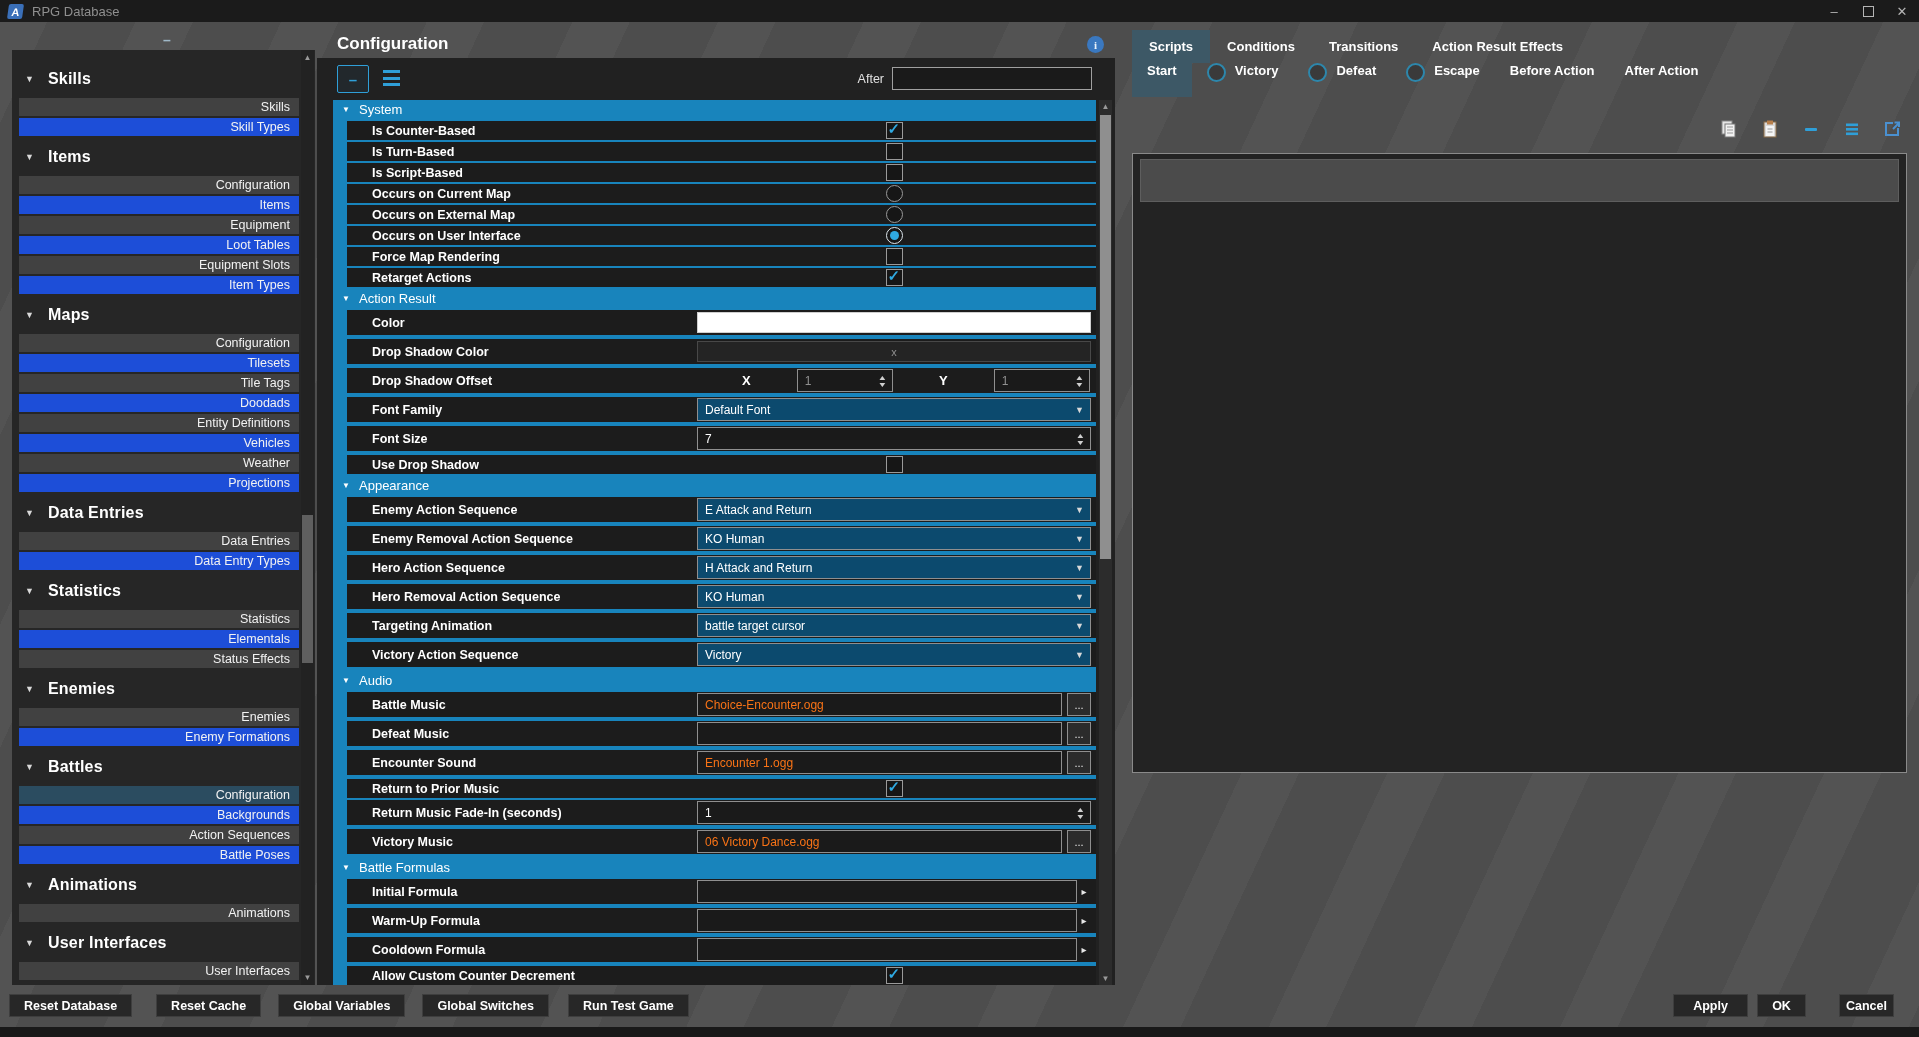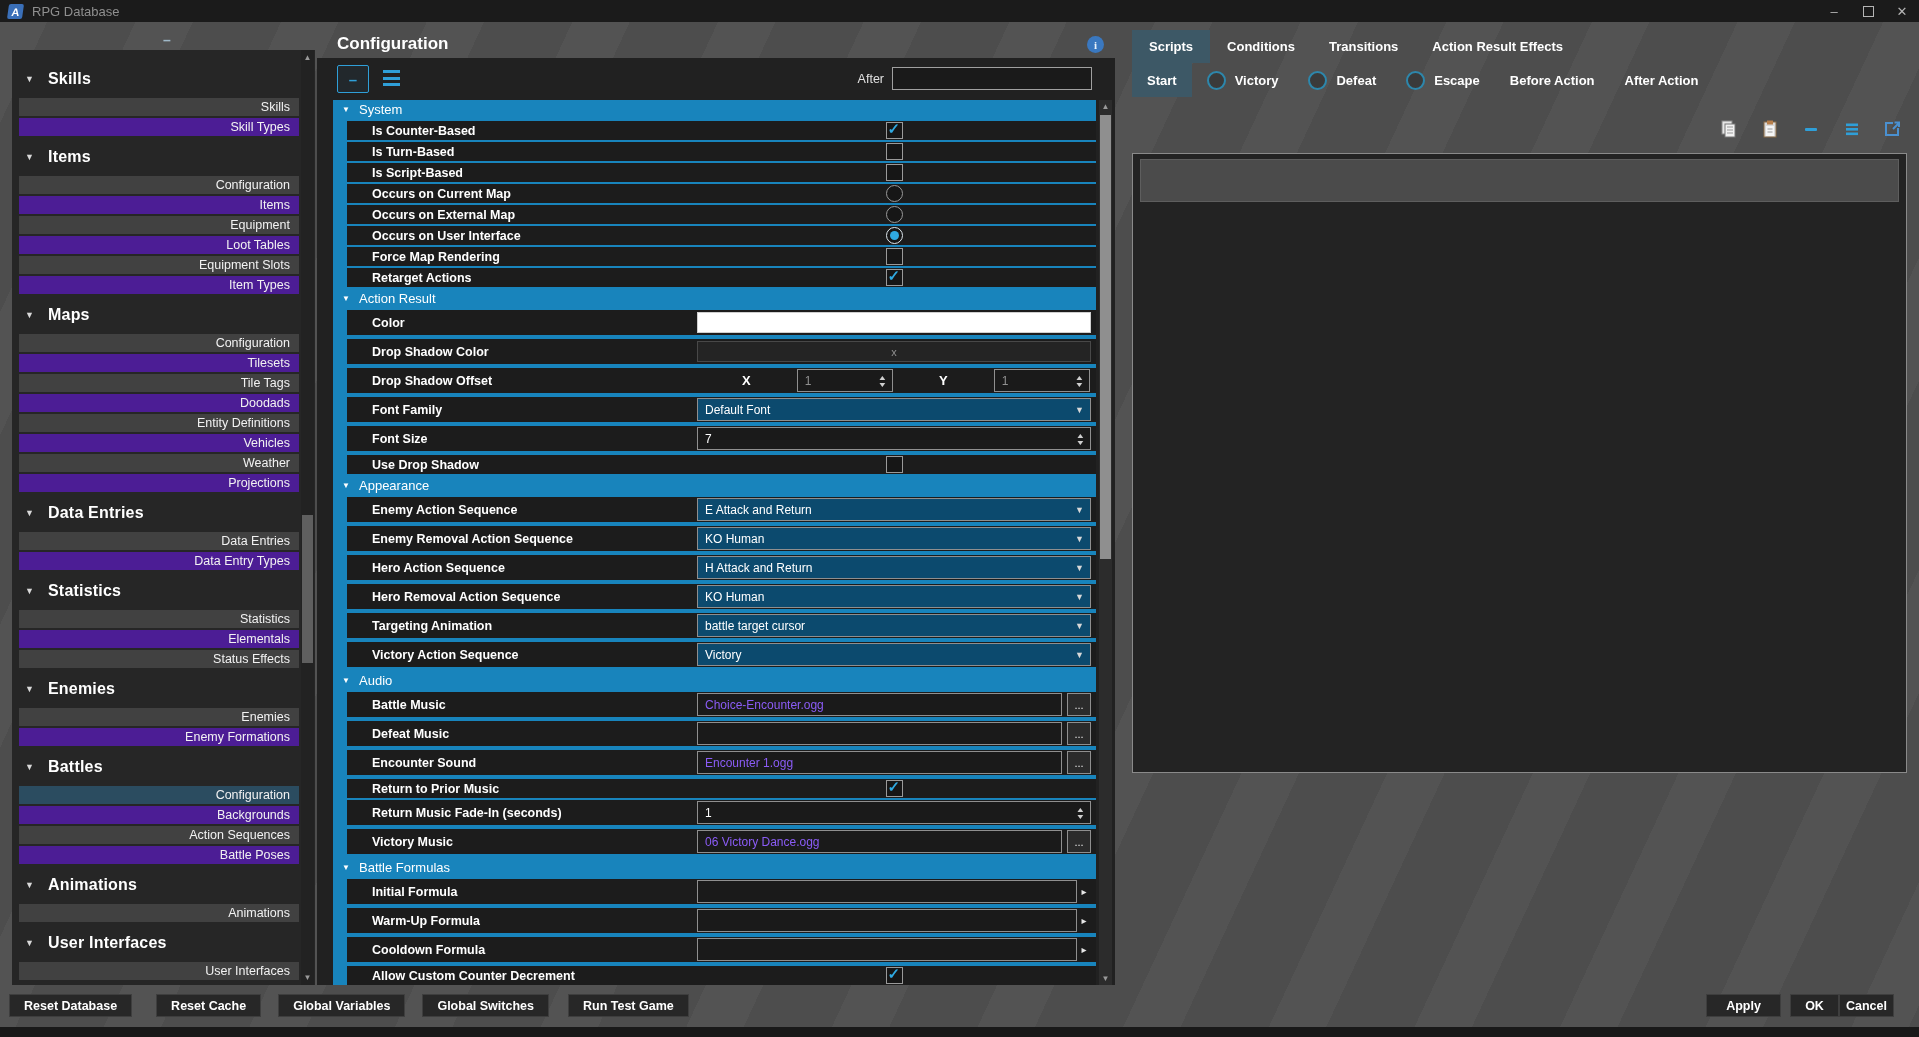--- a/index.html
+++ b/index.html
@@ -21,21 +21,21 @@
   .sidebar{position:absolute;left:12px;top:50px;width:303px;height:935px;background:#262626;overflow:hidden;}
   .side-list{position:absolute;left:0;top:0;width:287px;height:100%;overflow:hidden;}
   .side-section{margin-top:10px;}
   .side-section.first{margin-top:18px;}
   .side-header{height:22px;margin-bottom:8px;display:flex;align-items:center;cursor:pointer;}
   .side-header .arrow{color:#d9d9d9;font-size:9px;margin-left:13px;width:12px;}
   .side-header .lbl{color:#fff;font-size:16px;font-weight:bold;margin-left:11px;letter-spacing:0.2px;}
   .side-item{height:18px;line-height:18px;margin:0 0 2px 7px;text-align:right;padding-right:9px;
     color:#f2f2f2;font-size:12.5px;cursor:pointer;}
   .side-item.dark{background:#414141;}
-  .side-item.light{background:#4c1d95;}
+  .side-item.light{background:#1d4ed8;}
   .side-item.selected{background:#2b4c60;}
   .side-scroll{position:absolute;right:1px;top:0;width:13px;height:100%;background:#222;}
   .side-scroll .thumb{position:absolute;left:1px;width:11px;top:465px;height:148px;background:#5f5f5f;}
   .scroll-arrow{position:absolute;left:0;width:13px;text-align:center;color:#9a9a9a;font-size:8px;}
   
   .collapse-btn{position:absolute;left:155px;top:33px;width:24px;height:14px;display:flex;align-items:center;justify-content:center;
     color:#9fb8c8;font-size:14px;font-weight:bold;cursor:pointer;}
   
   .cfg-title{position:absolute;left:337px;top:34px;color:#fff;font-size:17px;font-weight:bold;}
   .info-icon{position:absolute;left:1087px;top:36px;width:17px;height:17px;border-radius:50%;background:#3a78c0;color:#eaf2fa;
@@ -74,33 +74,33 @@
   .combo .darr{color:#d8d8d8;font-size:9px;padding:0 6px;}
   .spinbox{height:23px;border:1px solid #8f8f8f;background:#1a1a1a;display:flex;align-items:center;box-sizing:border-box;}
   .spinbox.fill{flex:1;}
   .spinbox .val{flex:1;font-size:12px;padding-left:7px;color:#fff;}
   .spinbox .val.dim{color:#909090;}
   .spin-arrows{width:15px;display:flex;flex-direction:column;align-items:center;justify-content:center;line-height:7px;padding-right:2px;}
   .spin-arrows span{color:#cfcfcf;font-size:7px;cursor:pointer;transform:scaleX(1.4);}
   .offset-cell{flex:1;display:flex;align-items:center;justify-content:center;height:100%;}
   .offset-lbl{color:#fff;font-size:13px;font-weight:bold;}
   .filefield{flex:1;height:23px;border:1px solid #8f8f8f;background:#1a1a1a;display:flex;align-items:center;box-sizing:border-box;}
-  .filefield .val{flex:1;color:#8b5cf6;font-size:12px;padding-left:7px;white-space:nowrap;overflow:hidden;}
+  .filefield .val{flex:1;color:#f97316;font-size:12px;padding-left:7px;white-space:nowrap;overflow:hidden;}
   .dots-btn{width:24px;height:23px;margin-left:5px;border:1px solid #8f8f8f;background:#2b2b2b;color:#e8e8e8;font-size:11px;
     display:flex;align-items:center;justify-content:center;box-sizing:border-box;cursor:pointer;flex:none;}
   .arrow-btn{width:14px;height:23px;background:#1c1c1c;color:#e8e8e8;font-size:10px;display:flex;align-items:center;justify-content:center;cursor:pointer;flex:none;}
   .mid-scroll{position:absolute;right:3px;top:42px;width:13px;height:885px;background:#2c2c2c;}
   .mid-scroll .thumb{position:absolute;left:1px;width:11px;top:15px;height:444px;background:#8f8f8f;}
   
   .right-panel{position:absolute;left:1125px;top:22px;right:0;bottom:0;}
   .tabs-row{position:absolute;left:7px;top:8px;display:flex;height:33px;}
   .tab{display:flex;align-items:center;padding:0 17px;color:#fff;font-size:13px;font-weight:bold;cursor:pointer;}
   .tab.selected{background:#3d5866;}
   .subtabs-row{position:absolute;left:7px;top:41px;display:flex;height:34px;}
-  .subtab{display:flex;align-items:center;padding:0 15px;color:#fff;font-size:13px;font-weight:bold;cursor:pointer;}
+  .subtab{display:flex;padding:0 15px;color:#fff;font-size:13px;font-weight:bold;cursor:pointer;}
   .subtab.selected{background:#3d5866;}
   .subtab .circle{width:15px;height:15px;border-radius:50%;border:2px solid #2d87ac;background:#3a3a3a;margin-right:9px;flex:none;}
   .rp-toolbar{position:absolute;right:17px;top:98px;display:flex;align-items:center;gap:23px;}
   .rp-icon{width:18px;height:18px;display:flex;align-items:center;justify-content:center;cursor:pointer;}
   .rp-box{position:absolute;left:7px;top:131px;width:775px;height:620px;border:1px solid #8a8a8a;background:#232323;box-sizing:border-box;}
   .rp-strip{margin:5px 7px 0 7px;height:41px;background:#4b4b4b;border:1px solid #5e5e5e;}
   
   .bottom-left{position:absolute;left:9px;top:994px;display:flex;}
   .bottom-right{position:absolute;right:25px;top:994px;display:flex;}
   .btn{height:23px;background:#272727;border:1px solid #3e3e3e;color:#fff;font-size:12.5px;font-weight:bold;
@@ -601,15 +601,15 @@
 <div class="bottom-left" id="bottom-left">
     <div class="btn" style="margin-left: 0px;">Reset Database</div>
     <div class="btn" style="margin-left: 24px;">Reset Cache</div>
     <div class="btn" style="margin-left: 17px;">Global Variables</div>
     <div class="btn" style="margin-left: 17px;">Global Switches</div>
     <div class="btn" style="margin-left: 19px;">Run Test Game</div>
   </div>
 <div class="bottom-right" id="bottom-right">
     <div class="btn" style="margin-left: 0px; width: 75px; padding: 0px;">Apply</div>
     <div class="btn" style="margin-left: 9px; width: 49px; padding: 0px;">OK</div>
-    <div class="btn" style="width: 55px; padding: 0px;">Cancel</div>
+    <div class="btn" style="margin-left: 33px; width: 55px; padding: 0px;">Cancel</div>
   </div>
 <div class="bottom-strip"></div>
 
 </body></html>

